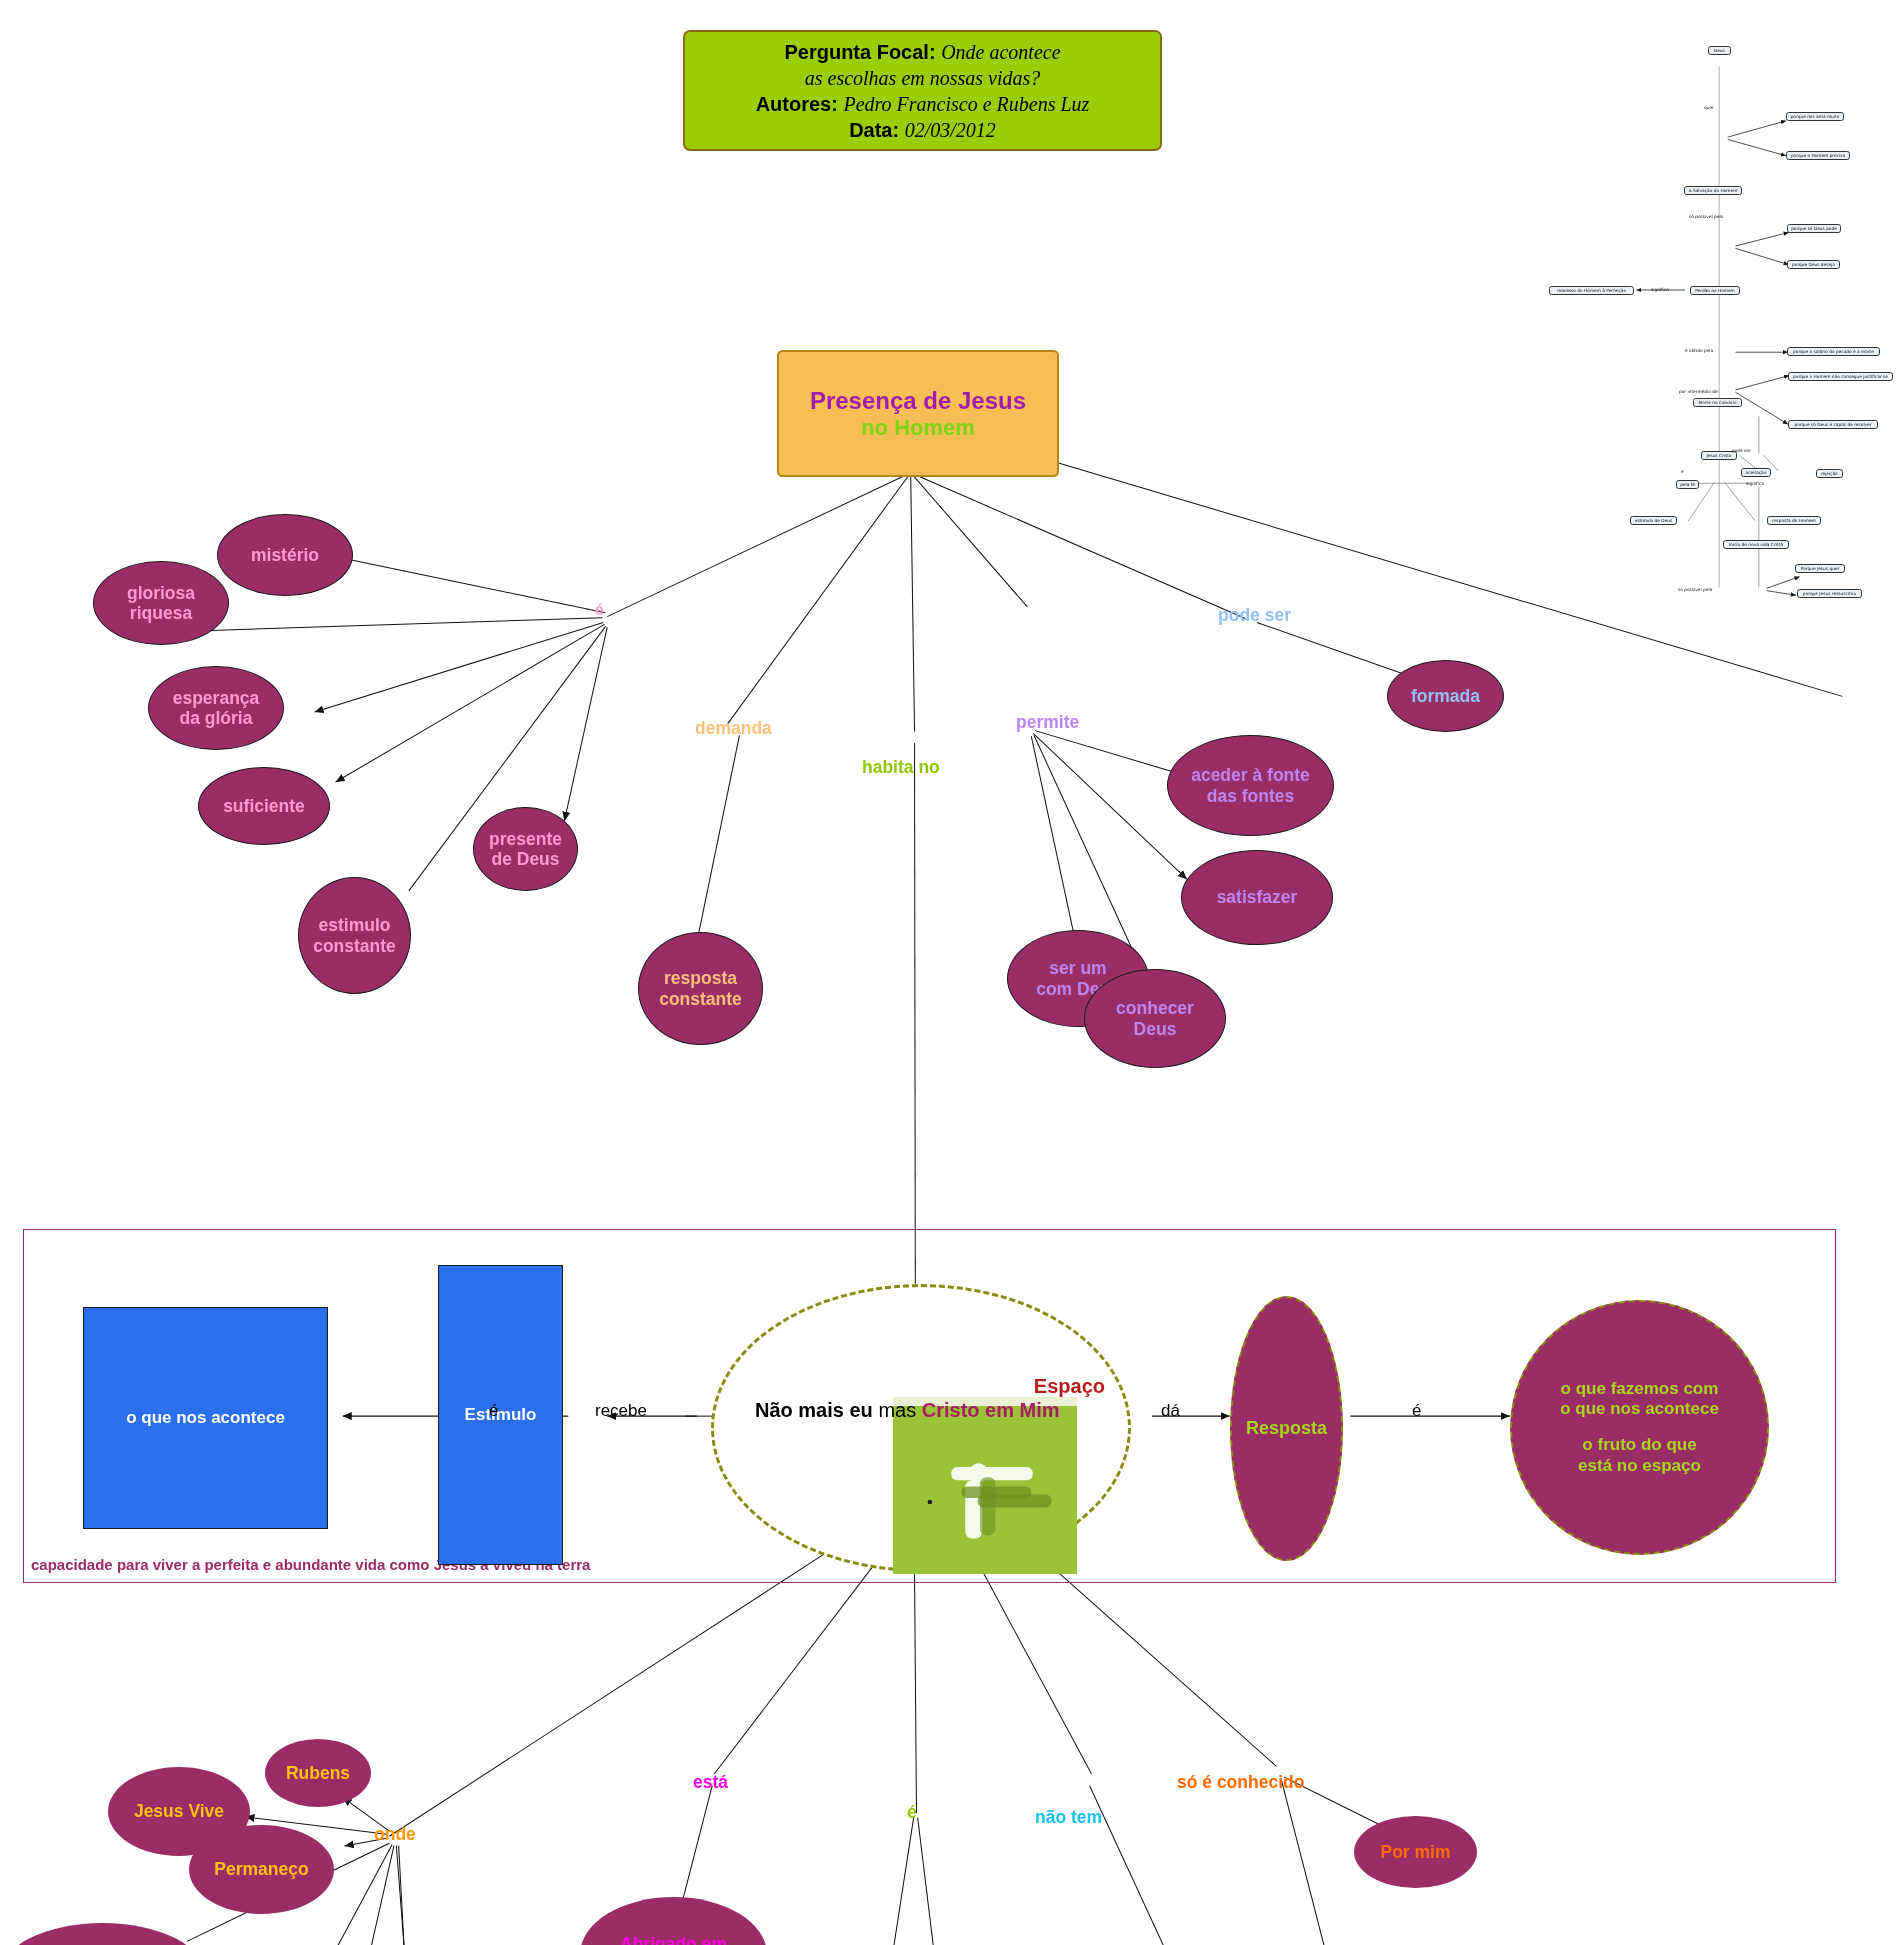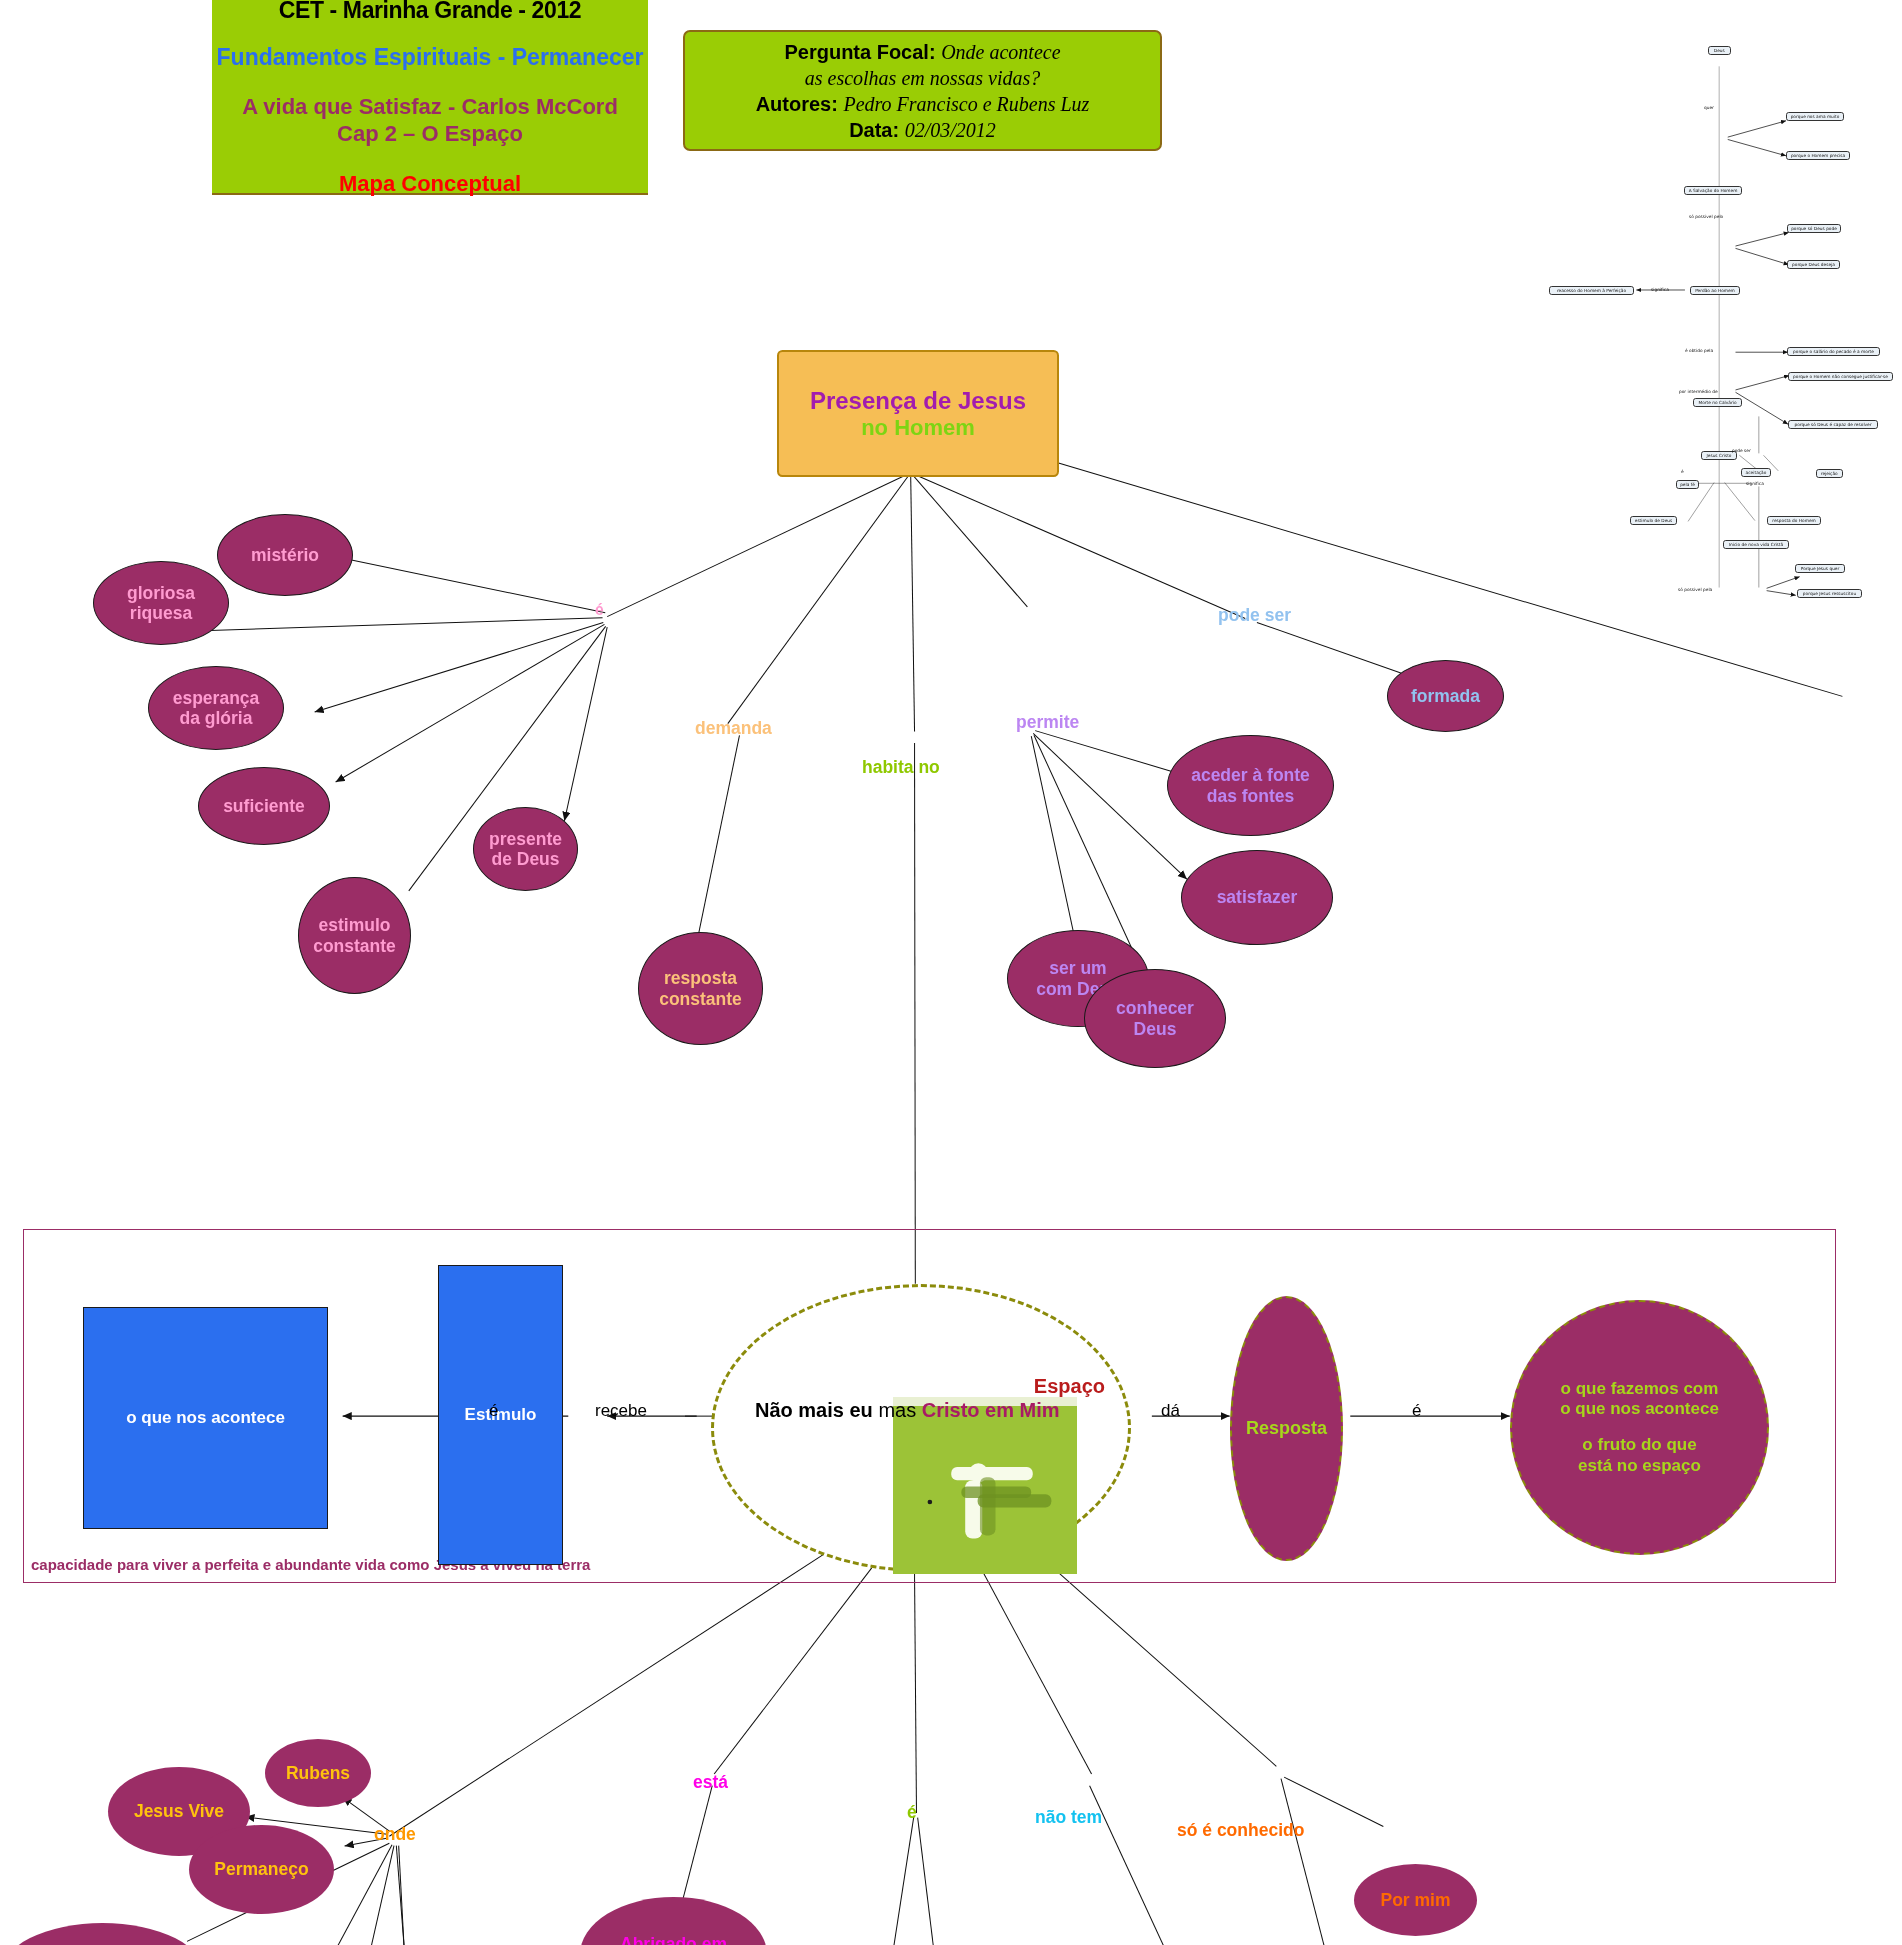--- a/index.html
+++ b/index.html
@@ -34,21 +34,21 @@
        justify-content:center;text-align:center;font-weight:bold;line-height:1.16;box-sizing:border-box;
        padding:1.6px 3.9px;}
   .ell.stroked{border:1.2px solid #1a1a1a;}
   .ell.dashed{border:2.7px dashed #8B8B0B;}
   .pink{color:#FF9BD0;}
   .violet{color:#BC86F2;}
   .lblue{color:#92C2EF;}
   .gold{color:#FFC20E;}
   .green{color:#A7D61B;}
   .magenta{color:#FF00E8;}
-  .orange{color:#FF6A00;margin-top:48px;}
+  .orange{color:#FF6A00;}
   .cyan{color:#14C2F0;}
 
   
   .lnk{position:absolute;font-weight:bold;white-space:nowrap;}
 
   
   #frame{position:absolute;left:23px;top:1229px;width:1813px;height:354px;
          border:1.9px solid #9B2D66;box-sizing:border-box;background:transparent;}
   #frame-caption{position:absolute;left:31px;top:1556px;font-size:15px;font-weight:bold;color:#9B2D66;
                  white-space:nowrap;}
@@ -150,29 +150,20 @@
       <line x1="2348" y1="4670" x2="2200" y2="5630"></line>
       <line x1="2358" y1="4672" x2="2470" y2="5590"></line>
 
       <line x1="2800" y1="4590" x2="3255" y2="5575"></line>
 
       <line x1="3300" y1="4568" x2="3555" y2="4695"></line>
       <line x1="3292" y1="4572" x2="3405" y2="5010"></line>
     </g>
   </svg>
 
-  <div class="title-card" id="title-left">
-    <div class="l1">CET - Marinha Grande - 2012</div>
-    <div class="l2">Fundamentos Espirituais - Permanecer</div>
-    <div class="l3">
-      <div>A vida que Satisfaz - Carlos McCord</div>
-      <div>Cap 2 – O Espaço</div>
-    </div>
-    <div class="l4">Mapa Conceptual</div>
-  </div>
 
   <div class="title-card" id="title-right">
     <div class="row">
       <span class="bold">Pergunta Focal:</span>
       <span class="ital">Onde acontece</span>
     </div>
     <div class="row ital">as escolhas em nossas vidas?</div>
     <div class="row">
       <span class="bold">Autores:</span>
       <span class="ital">Pedro Francisco e Rubens Luz</span>

